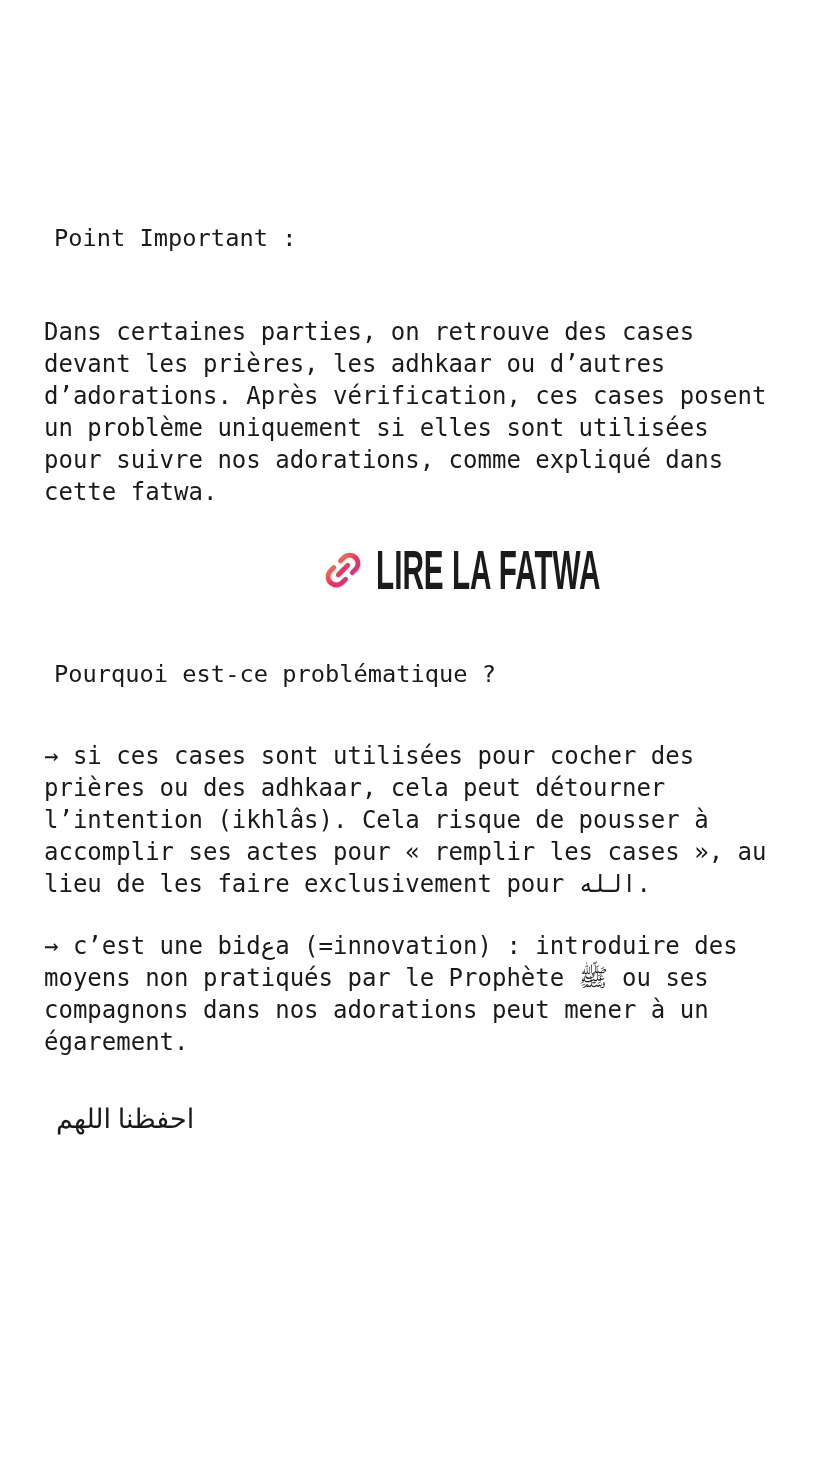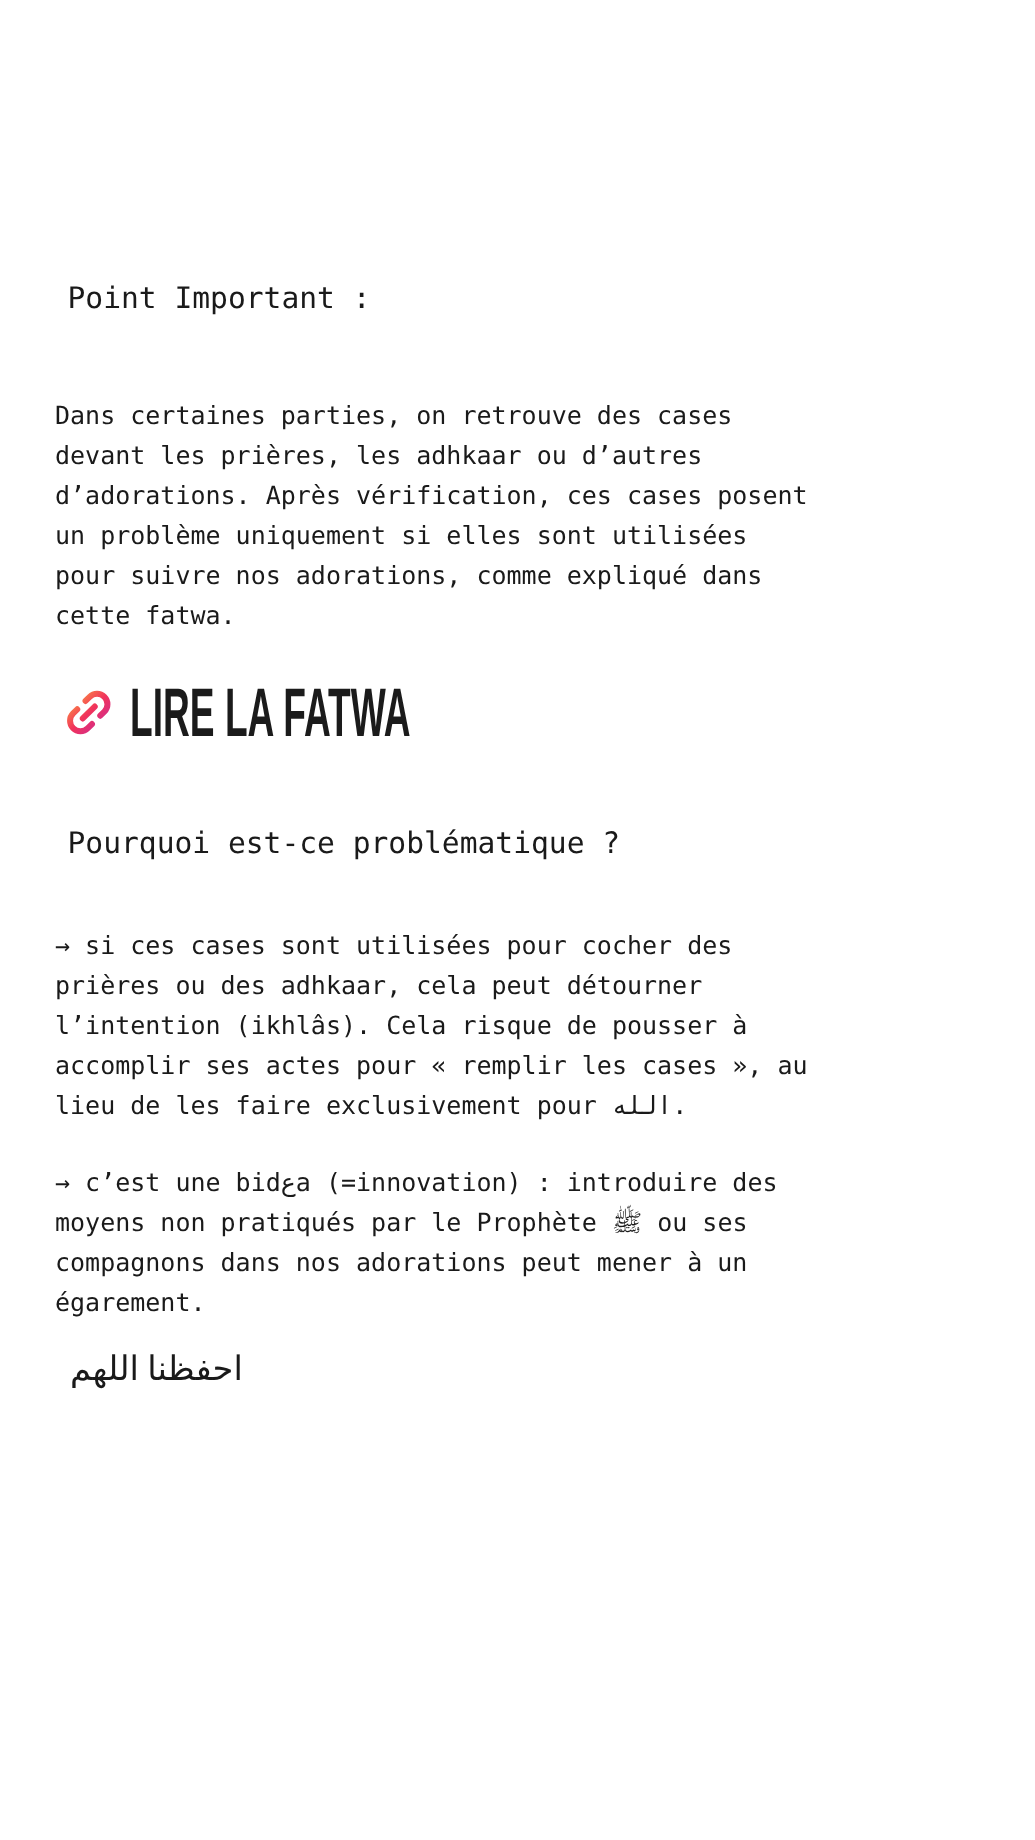--- a/index.html
+++ b/index.html
@@ -15,39 +15,40 @@
   .wrap { padding: 222px 36px 0 44px; }
 
   .mono-heading {
     font-size: 23.7px;
     line-height: 32px;
     font-weight: 500;
     margin: 0 0 62px 10px;
     white-space: pre-line;
   }
   .mono-par {
-    font-size: 20px;
+    font-size: 24px;
     line-height: 32px;
     font-weight: 500;
     margin: 0 0 34px 0;
     white-space: pre-line;
   }
   .mono-par.pt1 { margin-bottom: 30px; }
   .mono-par.pt2 { margin-bottom: 30px; }
-  .mono-par.pt3 { margin-bottom: 20px; }
+  .mono-par.pt3 { margin-bottom: 44px; }
   .why-heading { margin-bottom: 50px; }
 
   .fatwa-link {
     display: flex;
     align-items: center;
     height: 56px;
     margin: 0 0 60px 2px;
     cursor: pointer;
     text-decoration: none;
     color: #1b1b1b;
+    justify-content: flex-end;
   }
   .link-icon-box { width: 50px; height: 50px; flex: 0 0 auto; }
   .fatwa-label {
     display: inline-block;
     font-family: "Liberation Sans", sans-serif;
     font-weight: 700;
     font-size: 55px;
     letter-spacing: 0px;
     transform: scaleX(0.54);
     transform-origin: left center;

